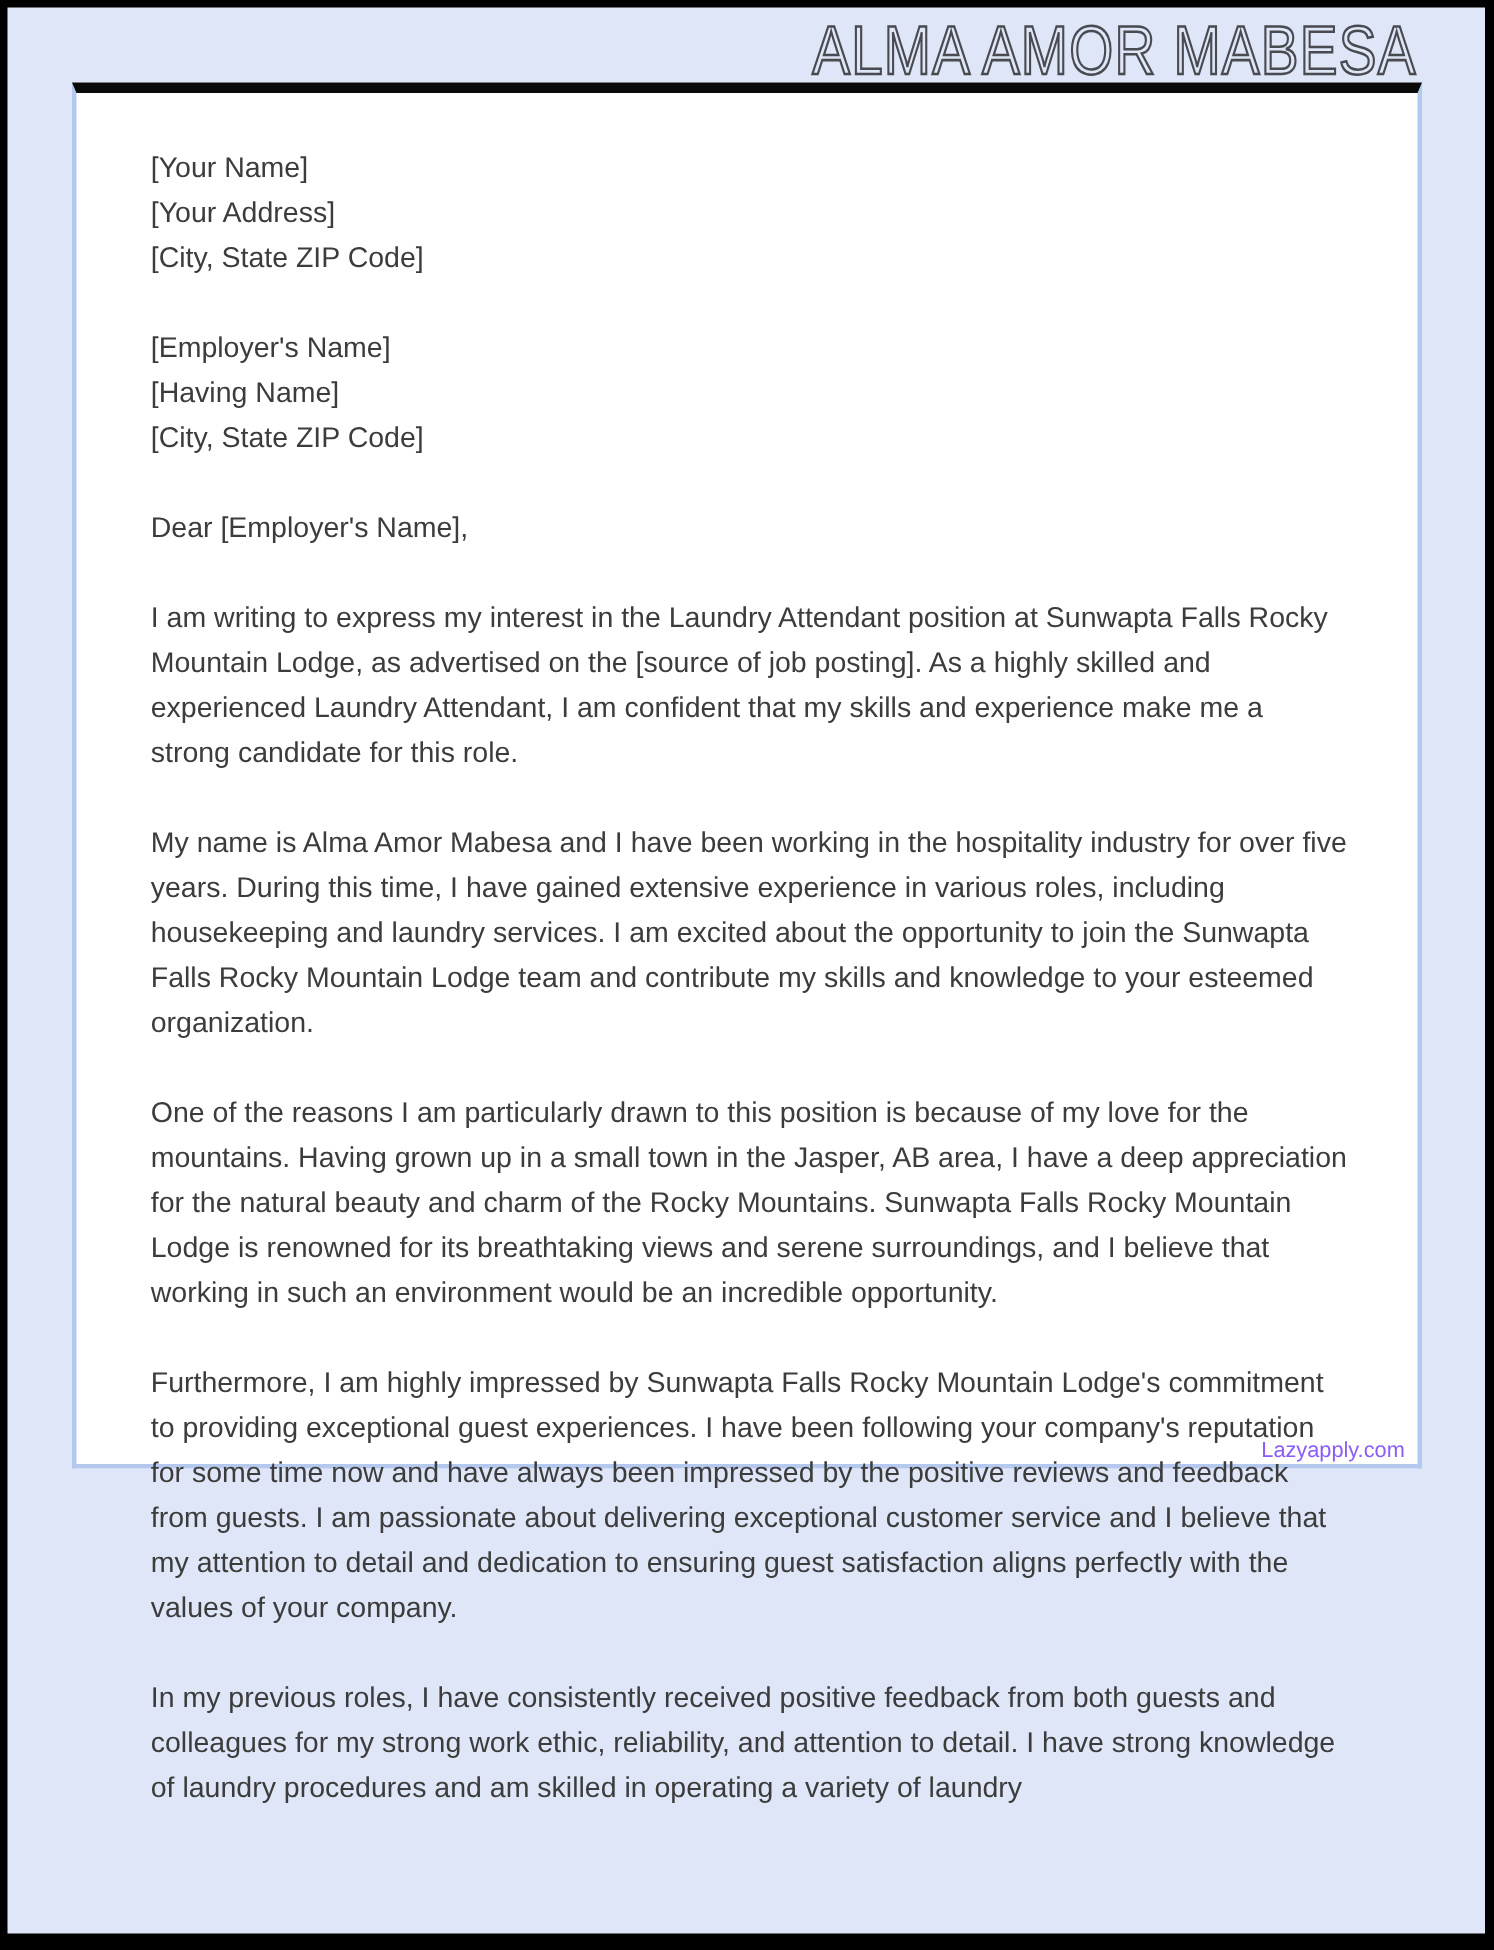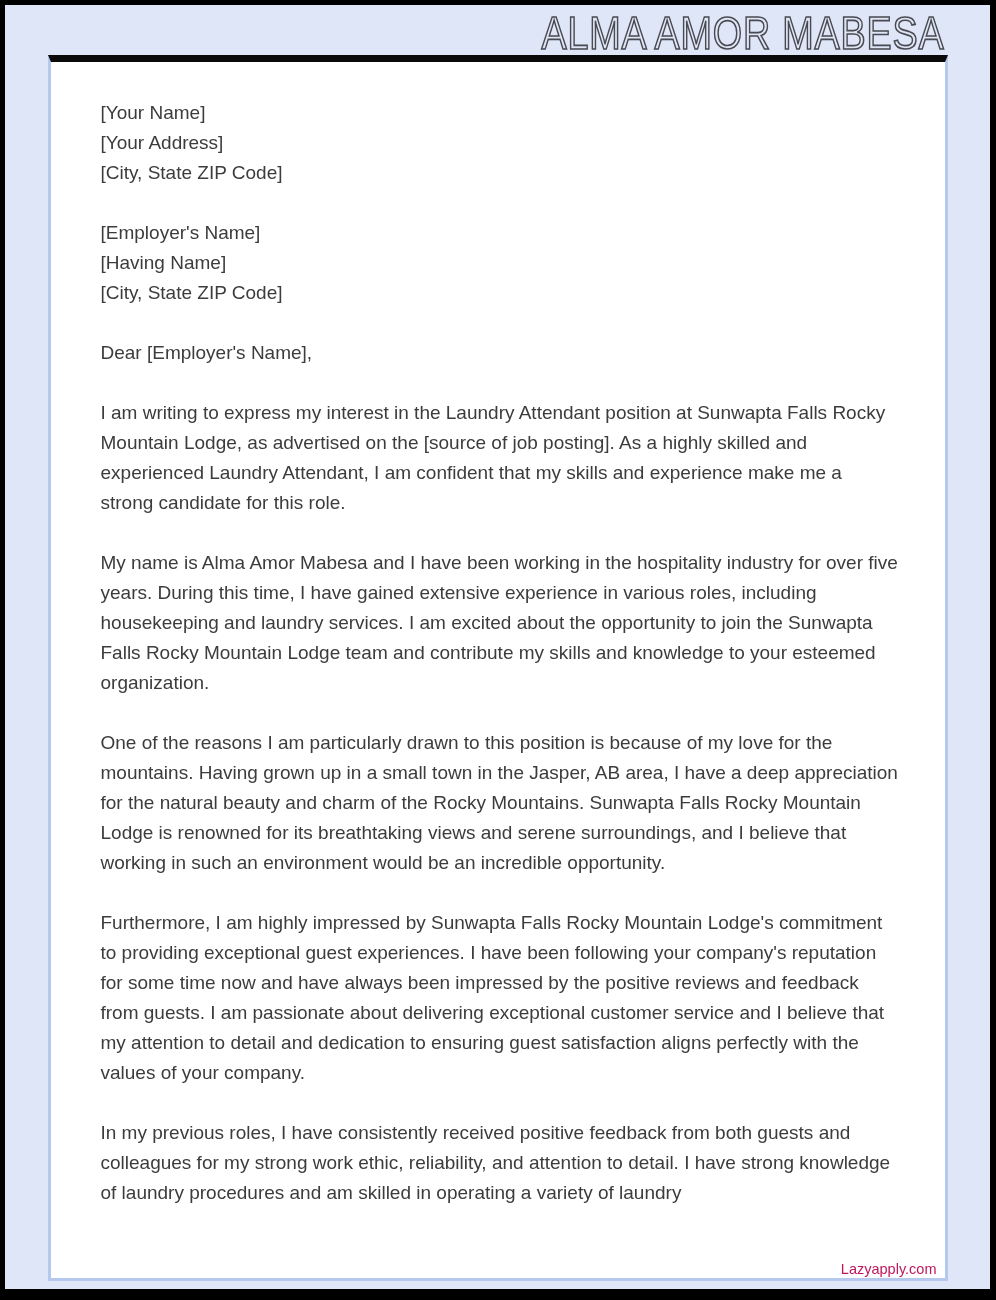--- a/index.html
+++ b/index.html
@@ -36,21 +36,21 @@
     -webkit-text-stroke: 1.7px #4a4a51;
     transform: scaleX(0.82);
     transform-origin: 100% 50%;
   }
   @supports not (-webkit-text-stroke: 1px black) {
     .header-name { color: #4a4a51; }
   }
 
   .page {
     width: 900px;
-    height: 1226px;
+    height: 924px;
     margin: 0 auto;
     background: #ffffff;
     border-top: 7px solid #0a0a0a;
     border-left: 3px solid #b5c8ee;
     border-right: 3px solid #b5c8ee;
     border-bottom: 3px solid #b5c8ee;
     position: relative;
     
   }
 
@@ -65,21 +65,21 @@
   .content .block:first-child { margin-top: 0; }
 
   .line { line-height: 30px; }
 
   .watermark {
     position: absolute;
     right: 8px;
     bottom: 0px;
     font-size: 14.5px;
     line-height: 17px;
-    color: #be185d;
+    color: #8b5cf6;
     text-decoration: none;
     background: #ffffff;
     padding-left: 4px;
     cursor: pointer;
   }
 </style>
 </head>
 <body>
 
 <div class="frame">

